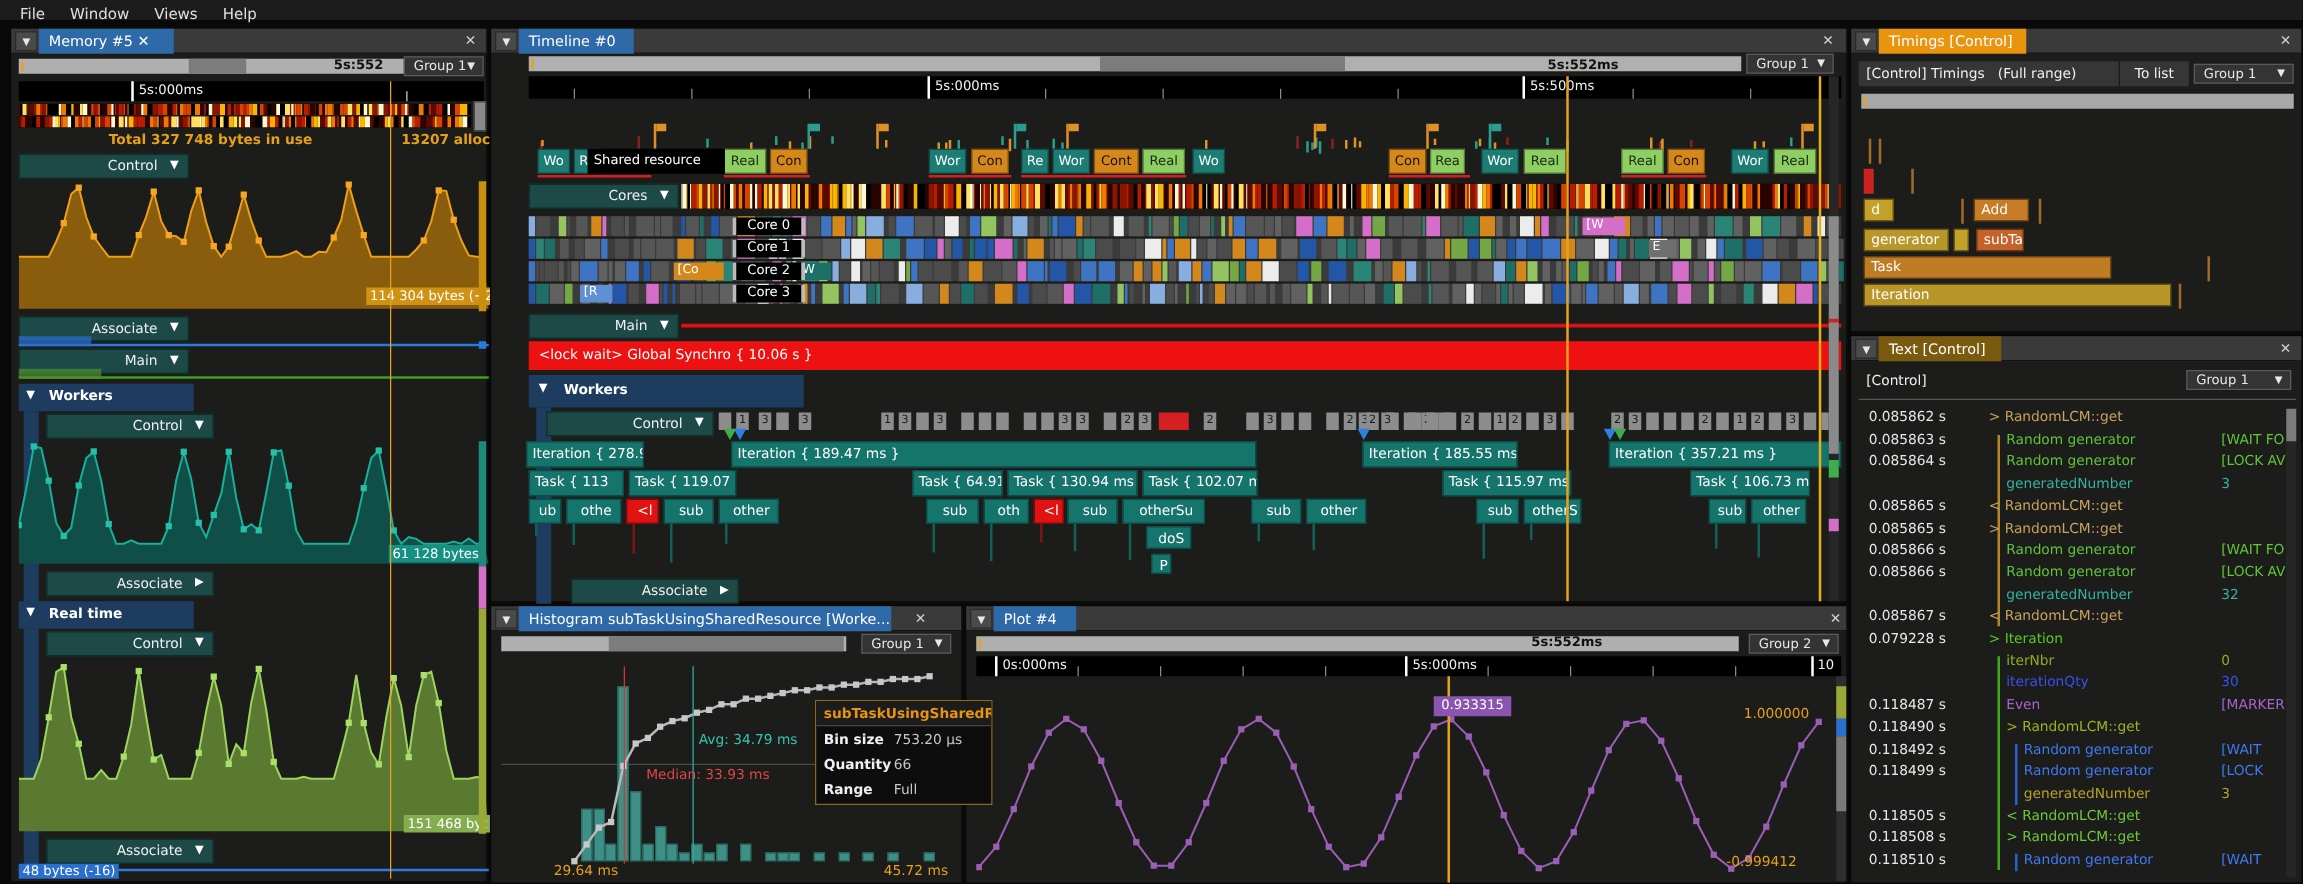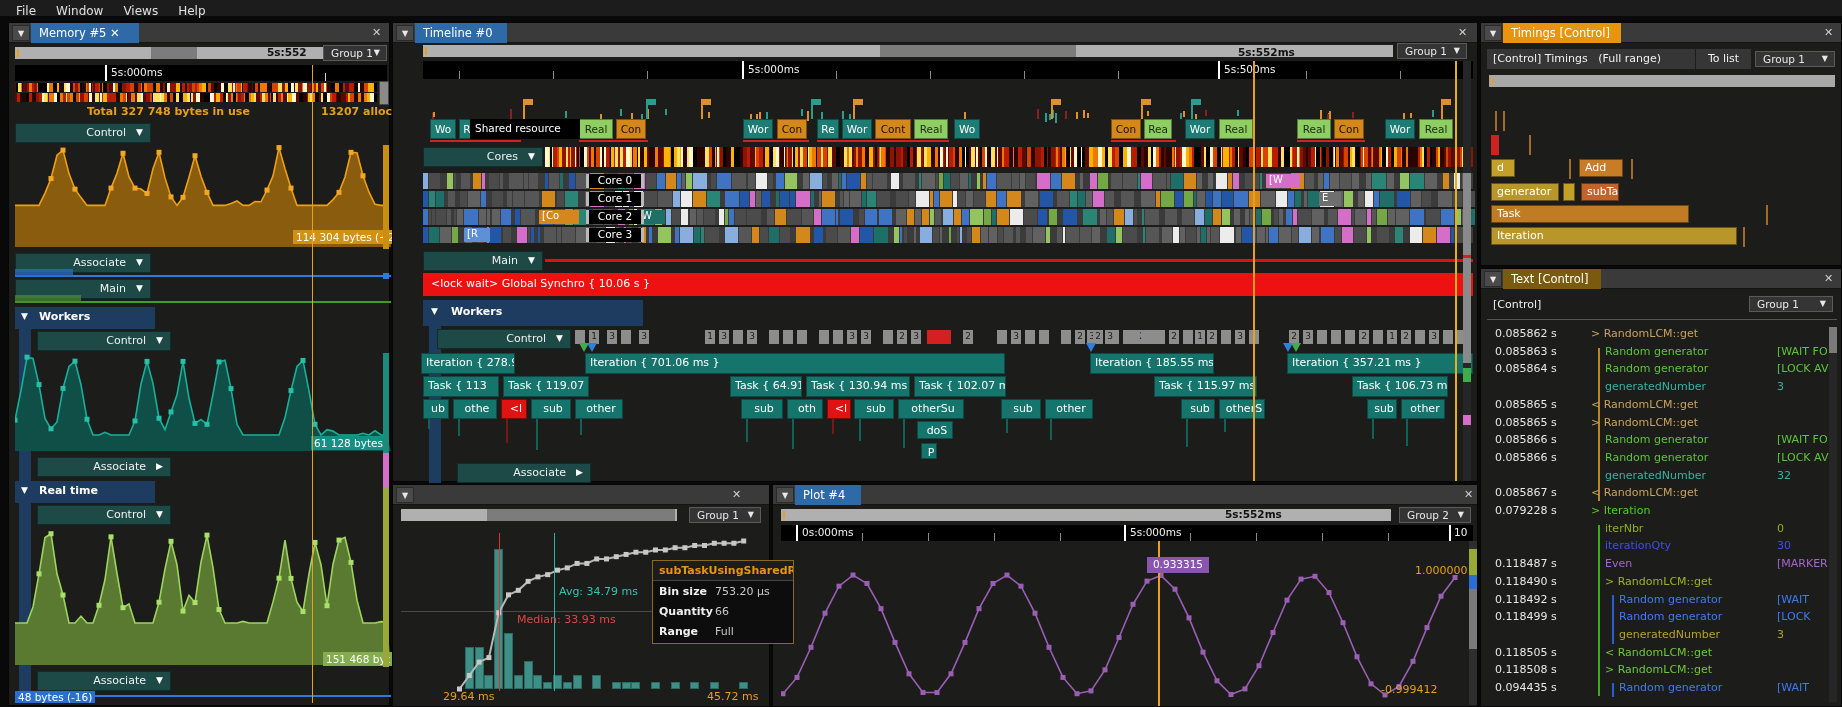--- a/index.html
+++ b/index.html
@@ -1458,21 +1458,21 @@
     <div class="abs " style="left: 1022px; top: 307px; width: 10px; height: 14px; background: rgb(141, 141, 141); color: rgb(28, 28, 28); font-size: 9px; text-align: center; padding-top: 1px;"></div>
     <div class="abs " style="left: 1036px; top: 307px; width: 10px; height: 14px; background: rgb(141, 141, 141); color: rgb(28, 28, 28); font-size: 9px; text-align: center; padding-top: 1px;">3</div>
     <div class="abs " style="left: 1050px; top: 307px; width: 10px; height: 14px; background: rgb(141, 141, 141); color: rgb(28, 28, 28); font-size: 9px; text-align: center; padding-top: 1px;"></div>
     <div class="abs " style="left: 1064px; top: 307px; width: 10px; height: 14px; background: rgb(141, 141, 141); color: rgb(28, 28, 28); font-size: 9px; text-align: center; padding-top: 1px;"></div>
     <div class="abs " style="left: 186px; top: 320px; width: 0px; height: 0px; border-left: 5px solid transparent; border-right: 5px solid transparent; border-top: 9px solid rgb(63, 174, 74);"></div>
     <div class="abs " style="left: 194px; top: 320px; width: 0px; height: 0px; border-left: 5px solid transparent; border-right: 5px solid transparent; border-top: 9px solid rgb(47, 127, 224);"></div>
     <div class="abs " style="left: 693px; top: 320px; width: 0px; height: 0px; border-left: 5px solid transparent; border-right: 5px solid transparent; border-top: 9px solid rgb(47, 127, 224);"></div>
     <div class="abs " style="left: 890px; top: 320px; width: 0px; height: 0px; border-left: 5px solid transparent; border-right: 5px solid transparent; border-top: 9px solid rgb(47, 127, 224);"></div>
     <div class="abs " style="left: 898px; top: 320px; width: 0px; height: 0px; border-left: 5px solid transparent; border-right: 5px solid transparent; border-top: 9px solid rgb(63, 174, 74);"></div>
     <div class="abs bar" style="left: 28px; top: 330px; width: 94px; height: 21px;">Iteration { 278.90 ms }</div>
-    <div class="abs bar" style="left: 192px; top: 330px; width: 420px; height: 21px;">Iteration { 701.06 ms }</div>
+    <div class="abs bar" style="left: 192px; top: 330px; width: 420px; height: 21px;">Iteration { 189.47 ms }</div>
     <div class="abs bar" style="left: 697px; top: 330px; width: 124px; height: 21px;">Iteration { 185.55 ms }</div>
     <div class="abs bar" style="left: 894px; top: 330px; width: 186px; height: 21px;">Iteration { 357.21 ms }</div>
     <div class="abs bar" style="left: 30px; top: 353px; width: 76px; height: 21px;">Task { 113</div>
     <div class="abs bar" style="left: 110px; top: 353px; width: 86px; height: 21px;">Task { 119.07 ms }</div>
     <div class="abs bar" style="left: 337px; top: 353px; width: 72px; height: 21px;">Task { 64.91</div>
     <div class="abs bar" style="left: 413px; top: 353px; width: 104px; height: 21px;">Task { 130.94 ms }</div>
     <div class="abs bar" style="left: 521px; top: 353px; width: 92px; height: 21px;">Task { 102.07 m</div>
     <div class="abs bar" style="left: 761px; top: 353px; width: 103px; height: 21px;">Task { 115.97 ms }</div>
     <div class="abs bar" style="left: 959px; top: 353px; width: 96px; height: 21px;">Task { 106.73 m</div>
     <div class="abs bar" style="left: 30px; top: 376px; width: 26px; height: 20px; text-align: center;">ub</div>
@@ -1517,20 +1517,21 @@
     <div class="abs " style="left: 1062px; top: 38px; width: 2px; height: 420px; background: rgb(232, 176, 24); z-index: 15;"></div>
     <div class="abs " style="left: 1070px; top: 38px; width: 8px; height: 420px; background: rgb(38, 38, 38);"></div>
     <div class="abs " style="left: 1070px; top: 150px; width: 8px; height: 190px; background: rgb(138, 138, 138);"></div>
     <div class="abs " style="left: 1070px; top: 232px; width: 8px; height: 3px; background: rgb(212, 32, 32);"></div>
     <div class="abs " style="left: 1070px; top: 345px; width: 8px; height: 14px; background: rgb(63, 174, 74);"></div>
     <div class="abs " style="left: 1070px; top: 392px; width: 8px; height: 10px; background: rgb(212, 110, 200);"></div>
   </div>
 <div class="panel" id="p-hist" style="left:392px;top:484px;width:378px;height:223px">
     <div class="abs tabrow">
       <div class="abs chev" style="left: 3px;">▼</div>
+      <div class="abs tab" style="left: 22px; width: 298px; background: rgb(47, 106, 168);">Histogram subTaskUsingSharedResource [Worke...</div>
       <div class="abs xbtn" style="left: 336px;">✕</div>
     </div>
     <div class="abs " style="left: 8px; top: 24px; width: 276px; height: 12px; background: rgb(176, 176, 176);"></div>
     <div class="abs " style="left: 94px; top: 24px; width: 188px; height: 12px; background: rgb(124, 124, 124);"></div>
     <div class="abs grp" style="left: 296px; top: 22px; width: 72px; height: 16px; background: rgb(52, 52, 52); border: 1px solid rgb(90, 90, 90);">
       <div class="abs gl">Group 1</div>
       <div class="abs ga">▼</div>
     </div>
     <div class="abs " style="left: 8px; top: 126px; width: 364px; height: 1px; background: rgb(74, 74, 74);"></div>
     <div class="abs " style="left: 71.8px; top: 162px; width: 9px; height: 42px; background: rgb(62, 143, 134); border: 1px solid rgb(42, 106, 98);"></div>
@@ -1667,21 +1668,21 @@
       <rect x="559.5" y="79.18707946826191" width="5" height="5" fill="#9a5fb5"></rect>
       <rect x="573.5" y="113.3104782338298" width="5" height="5" fill="#9a5fb5"></rect>
       <rect x="587.5" y="140.3309230362117" width="5" height="5" fill="#9a5fb5"></rect>
       <rect x="601.5" y="151.44874550323806" width="5" height="5" fill="#9a5fb5"></rect>
       <rect x="615.5" y="143.0432372621931" width="5" height="5" fill="#9a5fb5"></rect>
       <rect x="629.5" y="117.85179533084224" width="5" height="5" fill="#9a5fb5"></rect>
       <rect x="643.5" y="84.07844212383922" width="5" height="5" fill="#9a5fb5"></rect>
       <rect x="657.5" y="52.7220457283435" width="5" height="5" fill="#9a5fb5"></rect>
       <rect x="671.5" y="33.99435105250484" width="5" height="5" fill="#9a5fb5"></rect>
     </svg>
-    <div class="abs " style="left: 622px; top: 79px; width: auto; height: auto; white-space: nowrap; font-size: 11px; color: rgb(229, 160, 23); z-index: 11; margin-left: 20px;">1.000000</div>
+    <div class="abs " style="left: 622px; top: 79px; width: auto; height: auto; white-space: nowrap; font-size: 11px; color: rgb(229, 160, 23); z-index: 11;">1.000000</div>
     <div class="abs " style="left: 374px; top: 72px; width: 62px; height: 16px; background: rgb(138, 85, 176); color: rgb(255, 255, 255); font-size: 10.5px; text-align: center; padding-top: 1px; z-index: 12;">0.933315</div>
     <div class="abs " style="left: 385px; top: 56px; width: 2px; height: 165px; background: rgb(232, 160, 32); z-index: 9;"></div>
     <div class="abs " style="left: 608px; top: 198px; width: auto; height: auto; white-space: nowrap; font-size: 11px; color: rgb(229, 160, 23);">-0.999412</div>
     <div class="abs " style="left: 696px; top: 56px; width: 8px; height: 164px; background: rgb(46, 46, 46);"></div>
     <div class="abs " style="left: 696px; top: 64px; width: 8px; height: 26px; background: rgb(154, 168, 58);"></div>
     <div class="abs " style="left: 696px; top: 90px; width: 8px; height: 14px; background: rgb(42, 111, 208);"></div>
     <div class="abs " style="left: 696px; top: 104px; width: 8px; height: 60px; background: rgb(122, 122, 122);"></div>
   </div>
 <div class="panel" id="p-tim" style="left:1480px;top:22px;width:362px;height:244px">
     <div class="abs tabrow">
@@ -1769,21 +1770,21 @@
     <div class="abs " style="left: 296px; top: 323.5px; width: auto; height: auto; white-space: nowrap; font-size: 11px; color: rgb(63, 122, 245);">[WAIT</div>
     <div class="abs " style="left: 14px; top: 341.2px; width: auto; height: auto; white-space: nowrap; font-size: 11px; color: rgb(232, 232, 232);">0.118499 s</div>
     <div class="abs " style="left: 138px; top: 341.2px; width: auto; height: auto; white-space: nowrap; font-size: 11px; color: rgb(63, 122, 245);">Random generator</div>
     <div class="abs " style="left: 296px; top: 341.2px; width: auto; height: auto; white-space: nowrap; font-size: 11px; color: rgb(63, 122, 245);">[LOCK</div>
     <div class="abs " style="left: 138px; top: 358.9px; width: auto; height: auto; white-space: nowrap; font-size: 11px; color: rgb(179, 164, 40);">generatedNumber</div>
     <div class="abs " style="left: 296px; top: 358.9px; width: auto; height: auto; white-space: nowrap; font-size: 11px; color: rgb(179, 164, 40);">3</div>
     <div class="abs " style="left: 14px; top: 376.6px; width: auto; height: auto; white-space: nowrap; font-size: 11px; color: rgb(232, 232, 232);">0.118505 s</div>
     <div class="abs " style="left: 124px; top: 376.6px; width: auto; height: auto; white-space: nowrap; font-size: 11px; color: rgb(110, 200, 58);">&lt; RandomLCM::get</div>
     <div class="abs " style="left: 14px; top: 394.3px; width: auto; height: auto; white-space: nowrap; font-size: 11px; color: rgb(232, 232, 232);">0.118508 s</div>
     <div class="abs " style="left: 124px; top: 394.3px; width: auto; height: auto; white-space: nowrap; font-size: 11px; color: rgb(110, 200, 58);">&gt; RandomLCM::get</div>
-    <div class="abs " style="left: 14px; top: 412px; width: auto; height: auto; white-space: nowrap; font-size: 11px; color: rgb(232, 232, 232);">0.094435 s</div>
+    <div class="abs " style="left: 14px; top: 412px; width: auto; height: auto; white-space: nowrap; font-size: 11px; color: rgb(232, 232, 232);">0.118510 s</div>
     <div class="abs " style="left: 138px; top: 412px; width: auto; height: auto; white-space: nowrap; font-size: 11px; color: rgb(63, 122, 245);">Random generator</div>
     <div class="abs " style="left: 296px; top: 412px; width: auto; height: auto; white-space: nowrap; font-size: 11px; color: rgb(63, 122, 245);">[WAIT</div>
     <div class="abs " style="left: 348px; top: 58px; width: 8px; height: 375px; background: rgb(38, 38, 38);"></div>
     <div class="abs " style="left: 348px; top: 58px; width: 8px; height: 26px; background: rgb(122, 122, 122);"></div>
   </div>
 
 <div class="ttip" id="hist-tooltip" style="left:652px;top:560px;width:142px;height:84px">
     <div class="abs " style="left: 0px; top: 0px; width: 140px; height: 20px; background: rgb(28, 28, 28); color: rgb(232, 148, 15); font-size: 11px; font-weight: bold; padding-top: 3px; padding-left: 6px; border-bottom: 1px solid rgb(68, 68, 68); overflow: hidden;">subTaskUsingSharedR</div>
     <div class="abs " style="left: 6px; top: 24px; width: auto; height: auto; white-space: nowrap; font-size: 11px; color: rgb(240, 240, 240); font-weight: bold;">Bin size</div>
     <div class="abs " style="left: 62px; top: 24px; width: auto; height: auto; white-space: nowrap; font-size: 11px; color: rgb(200, 200, 200);">753.20 µs</div>

